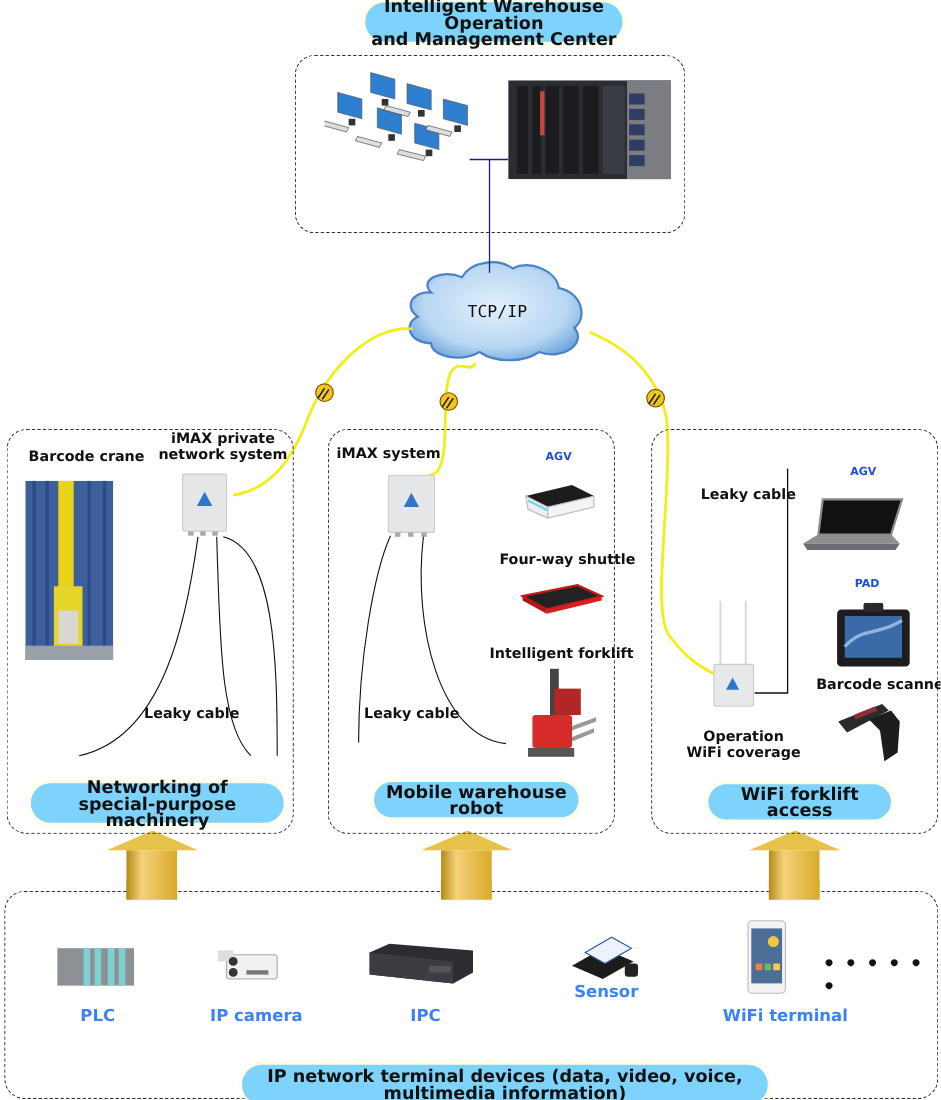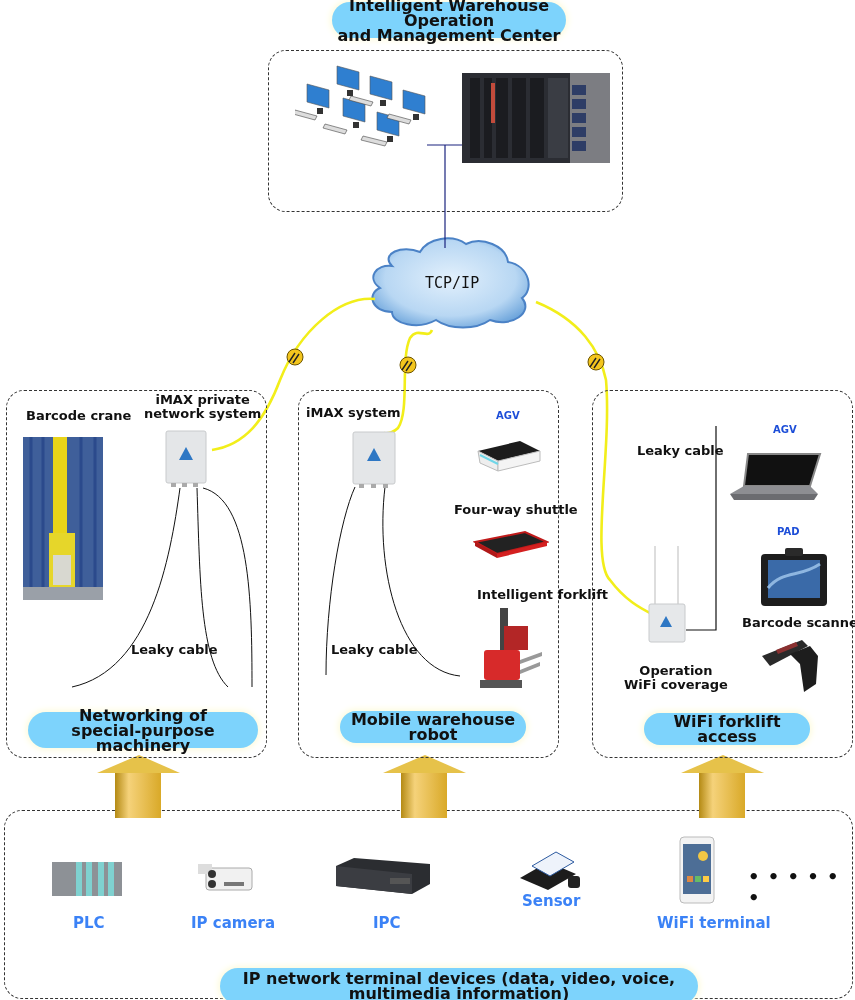--- a/index.html
+++ b/index.html
@@ -189,21 +189,21 @@
   <polygon points="2,14 22,24 22,34 4,26" fill="#eee" stroke="#bbb"></polygon>
   <polygon points="22,24 64,14 64,24 22,34" fill="#f4f4f4" stroke="#bbb"></polygon>
   <line x1="4" y1="18" x2="22" y2="27" stroke="#6fd6e8" stroke-width="2"></line>
 </svg>
 <div class="lbl" style="left:454px; top:503px;">Four-way shuttle</div>
 <svg class="abs" style="left:473px; top:530px;" width="76" height="30" viewBox="0 0 76 30">
   <polygon points="2,12 52,2 74,12 24,24" fill="#222" stroke="#c01a1a" stroke-width="2"></polygon>
   <polygon points="2,12 24,24 24,28 2,16" fill="#b01818"></polygon>
   <polygon points="24,24 74,12 74,16 24,28" fill="#d42020"></polygon>
 </svg>
-<div class="lbl" style="left:445px; top:588px;margin-left:32px;">Intelligent forklift</div>
+<div class="lbl" style="left:445px; top:588px;">Intelligent forklift</div>
 <svg class="abs" style="left:478px; top:604px;" width="66" height="88" viewBox="0 0 66 88">
   <rect x="22" y="4" width="8" height="42" fill="#444"></rect>
   <rect x="26" y="22" width="24" height="24" fill="#b32626"></rect>
   <rect x="6" y="46" width="36" height="30" rx="3" fill="#d72a2a"></rect>
   <polygon points="42,56 64,48 64,52 42,60" fill="#999"></polygon>
   <polygon points="42,66 62,58 62,62 42,70" fill="#999"></polygon>
   <rect x="2" y="76" width="42" height="8" fill="#555"></rect>
 </svg>
 <div class="lbl" style="left:331px; top:643px;">Leaky cable</div>
 <div class="pill" style="left:340px; top:711px; width:186px; height:32px;">

